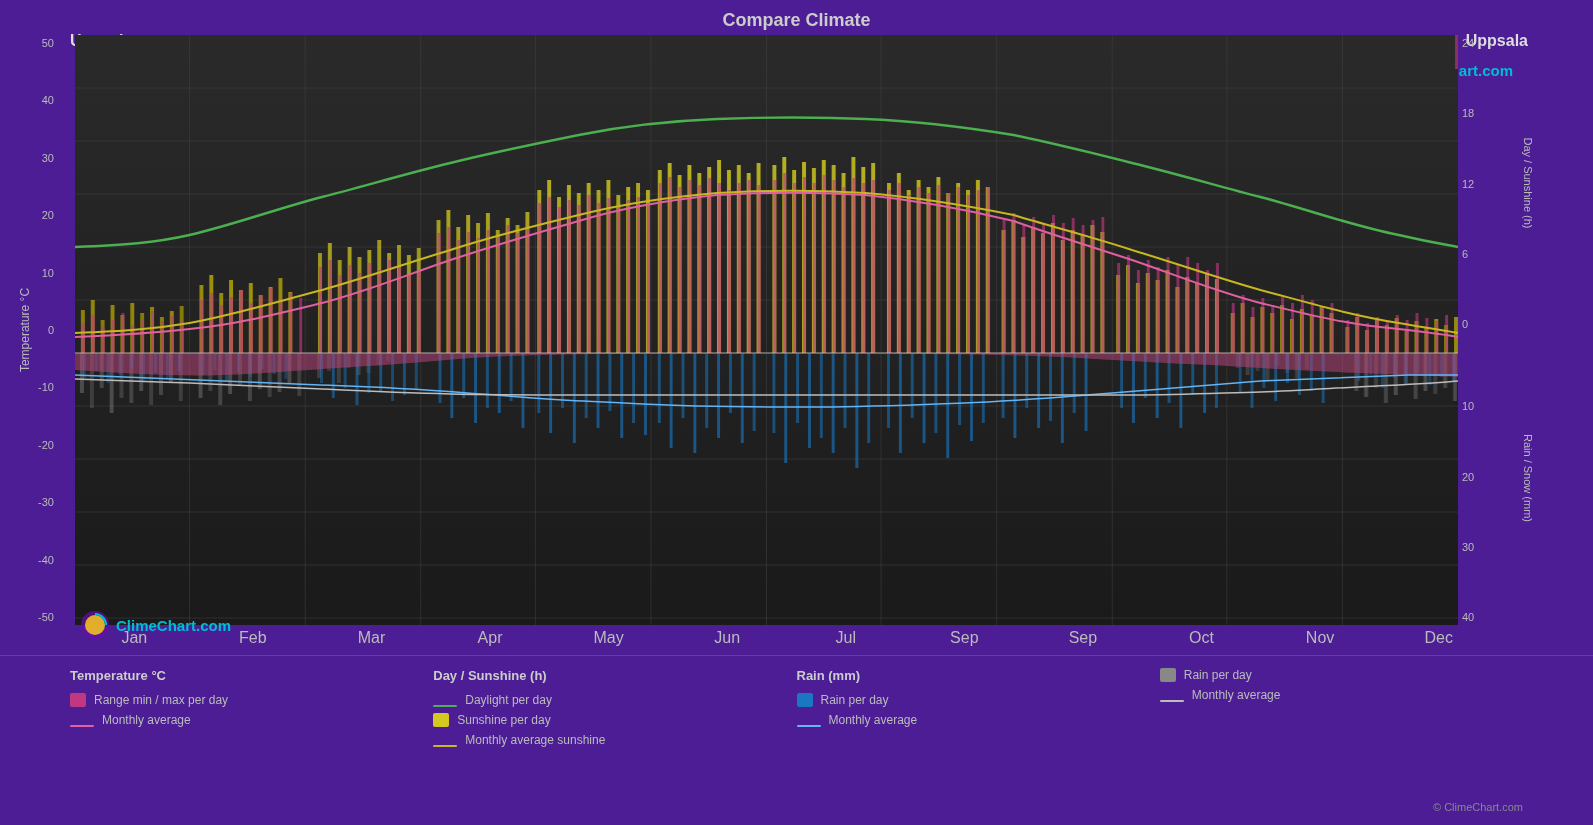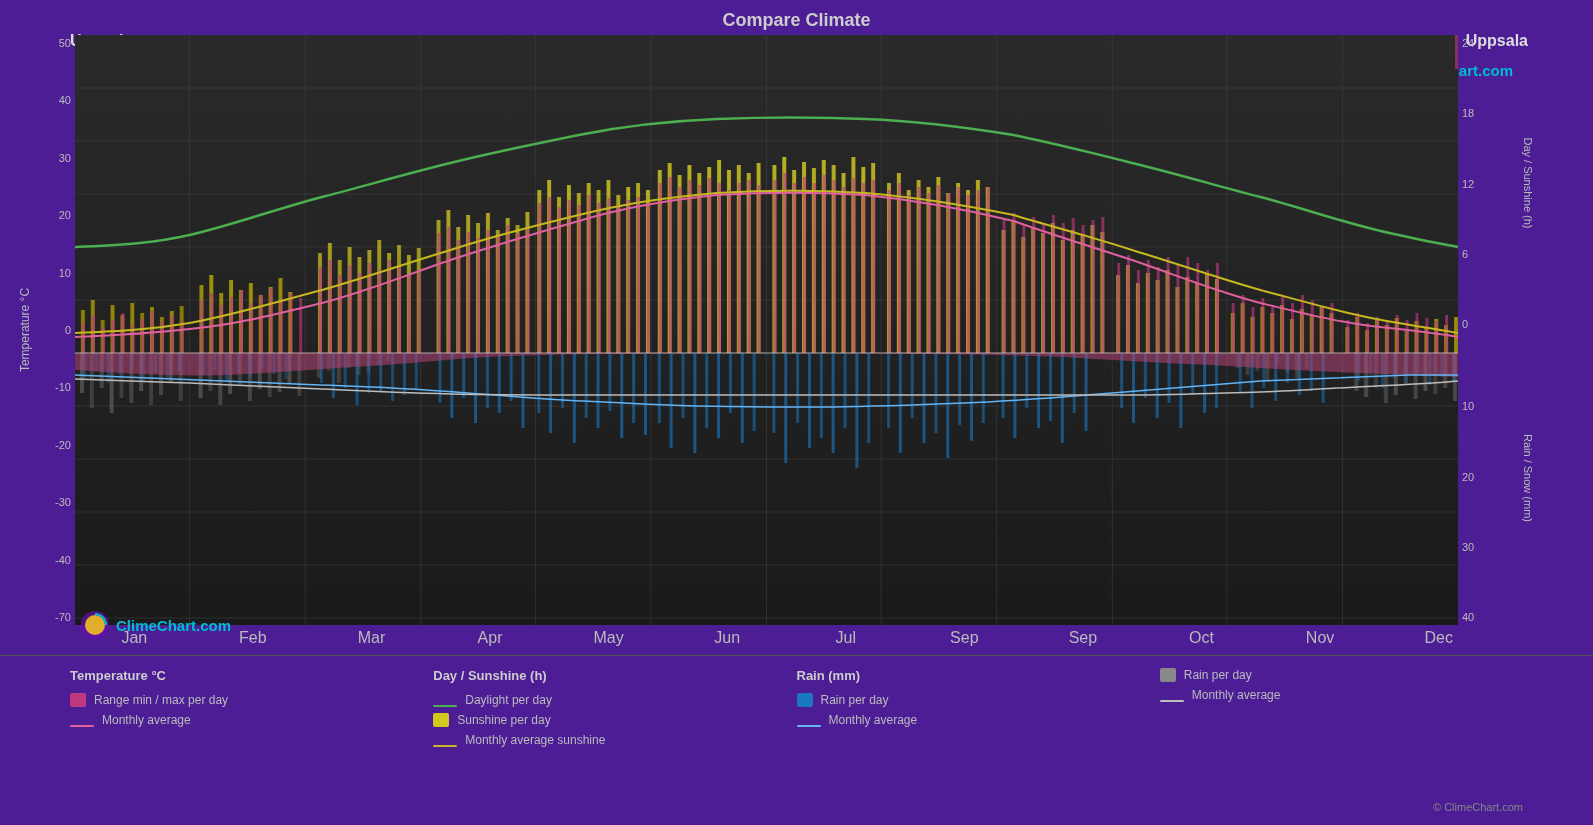--- a/index.html
+++ b/index.html
@@ -150,32 +150,32 @@
     </svg>
     <span class="logo-text">ClimeChart.com</span>
   </div>
 
   <div style="position:relative; display:flex; align-items:stretch; margin: 0 55px 0 15px; height: 590px;">
 
     <div style="width:20px; display:flex; align-items:center; justify-content:center; position:relative;">
       <span style="font-size:12px; color:#bbb; white-space:nowrap; transform:rotate(-90deg); display:block; position:absolute; width:200px; text-align:center;">Temperature °C</span>
     </div>
 
-    <div style="width:40px; display:flex; flex-direction:column; justify-content:space-between; align-items:flex-end; padding-right:4px; font-size:11px; color:#bbb; padding-top:2px; padding-bottom:2px;">
+    <div style="width:40px; display:flex; flex-direction:column; justify-content:space-between; align-items:flex-end; padding-right:21px; font-size:11px; color:#bbb; padding-top:2px; padding-bottom:2px;">
       <span>50</span>
         <span>40</span>
         <span>30</span>
         <span>20</span>
         <span>10</span>
         <span>0</span>
         <span>-10</span>
         <span>-20</span>
         <span>-30</span>
         <span>-40</span>
-        <span>-70</span>
+        <span>-50</span>
     </div>
 
     <div class="main-chart">
       <svg class="chart-svg" viewBox="0 0 1400 590" preserveAspectRatio="none">
         <defs>
           <linearGradient id="bgGrad" x1="0" y1="0" x2="0" y2="1">
             <stop offset="0%" stop-color="#2a2a2a"></stop>
             <stop offset="100%" stop-color="#1a1a1a"></stop>
           </linearGradient>
 

